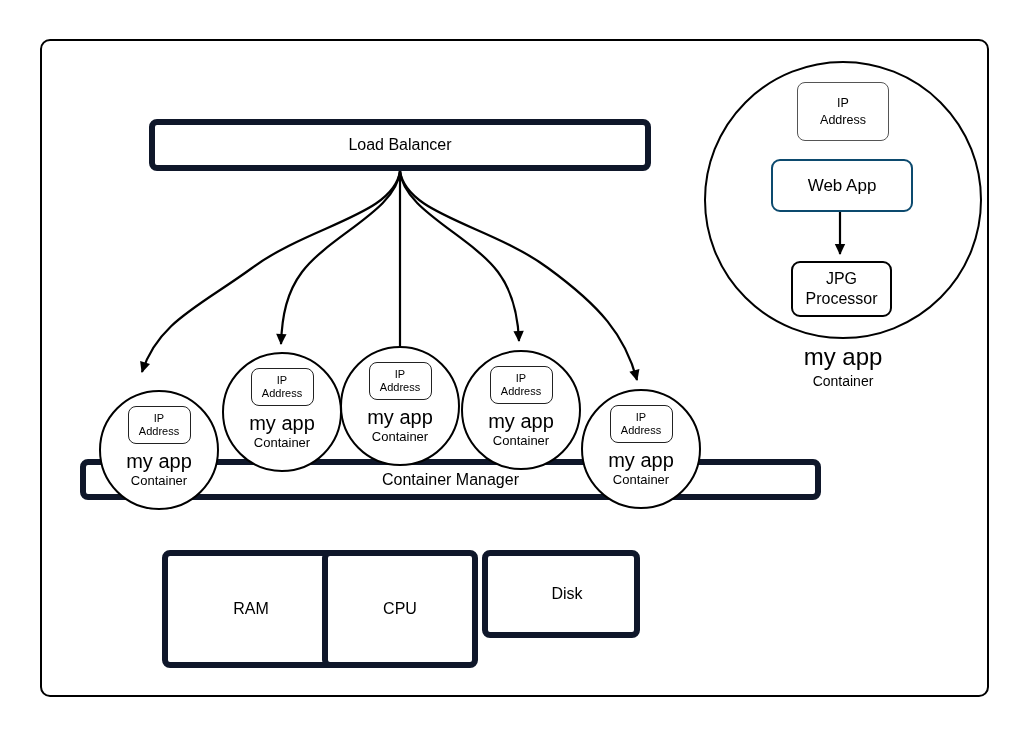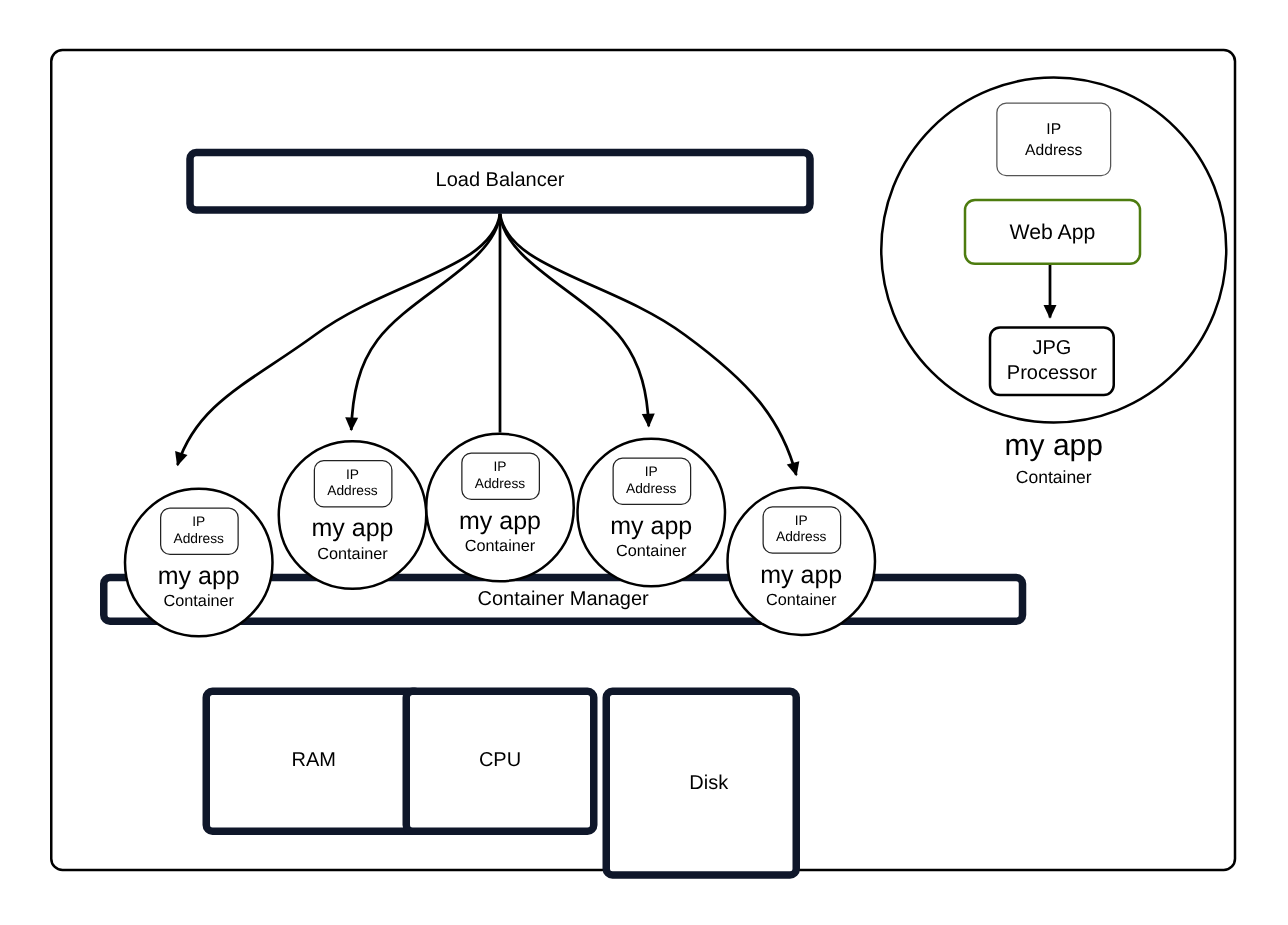--- a/index.html
+++ b/index.html
@@ -39,21 +39,21 @@
     text-align: center;
     font-size: 16px;
     line-height: 1.2;
   }
   .lb      { left: 149px; top: 119px; width: 502px; height: 52px; }
   .cm      { left: 80px;  top: 459px; width: 741px; height: 41px; font-size: 16px; }
   .kernel  { left: 162px; top: 498px; width: 478px; height: 49px; border-radius: 6px;
              background: #FBDA6F; font-size: 15px; }
   .ram     { left: 162px; top: 550px; width: 178px; height: 118px; }
   .cpu     { left: 322px; top: 550px; width: 156px; height: 118px; }
-  .disk    { left: 482px; top: 550px; width: 158px; height: 153px; padding-left: 12px; }
+  .disk    { left: 482px; top: 550px; width: 158px; height: 88px; padding-left: 12px; }
 
   .app-circle {
     position: absolute;
     width: 120px; height: 120px;
     background: #fff;
     border: 2.5px solid #000;
     border-radius: 50%;
     display: flex;
     flex-direction: column;
     align-items: center;
@@ -100,21 +100,21 @@
     flex-direction: column;
     align-items: center;
     justify-content: center;
     font-size: 12.5px;
     line-height: 1.35;
   }
   .web-app {
     position: absolute;
     left: 65px; top: 96px;
     width: 142px; height: 53px;
-    border: 2px solid #4d7c0f;
+    border: 2px solid #0c4a6e;
     border-radius: 9px;
     background: #fff;
     display: flex;
     align-items: center;
     justify-content: center;
     font-size: 17px;
   }
   .jpg-proc {
     position: absolute;
     left: 85px; top: 198px;

